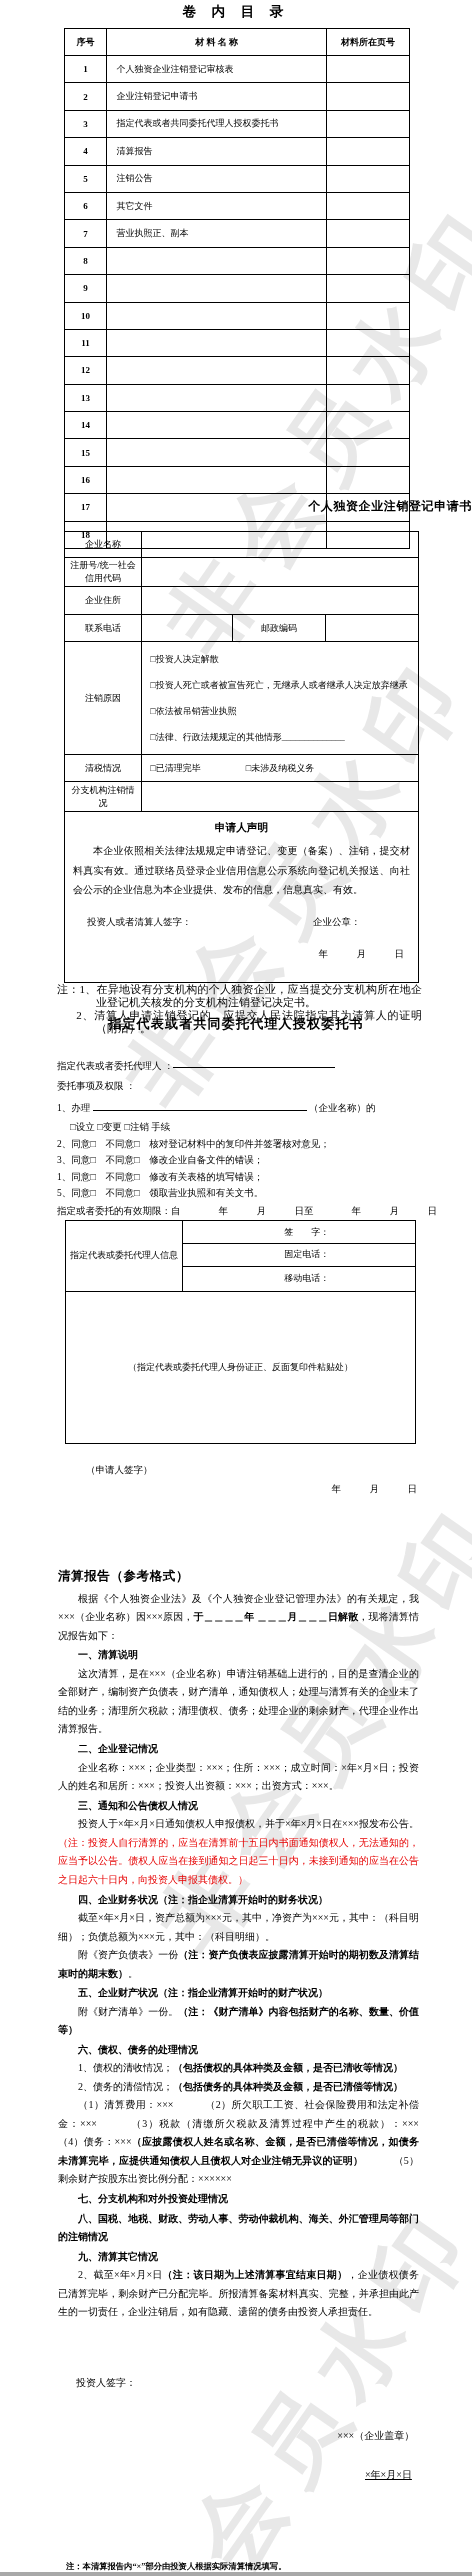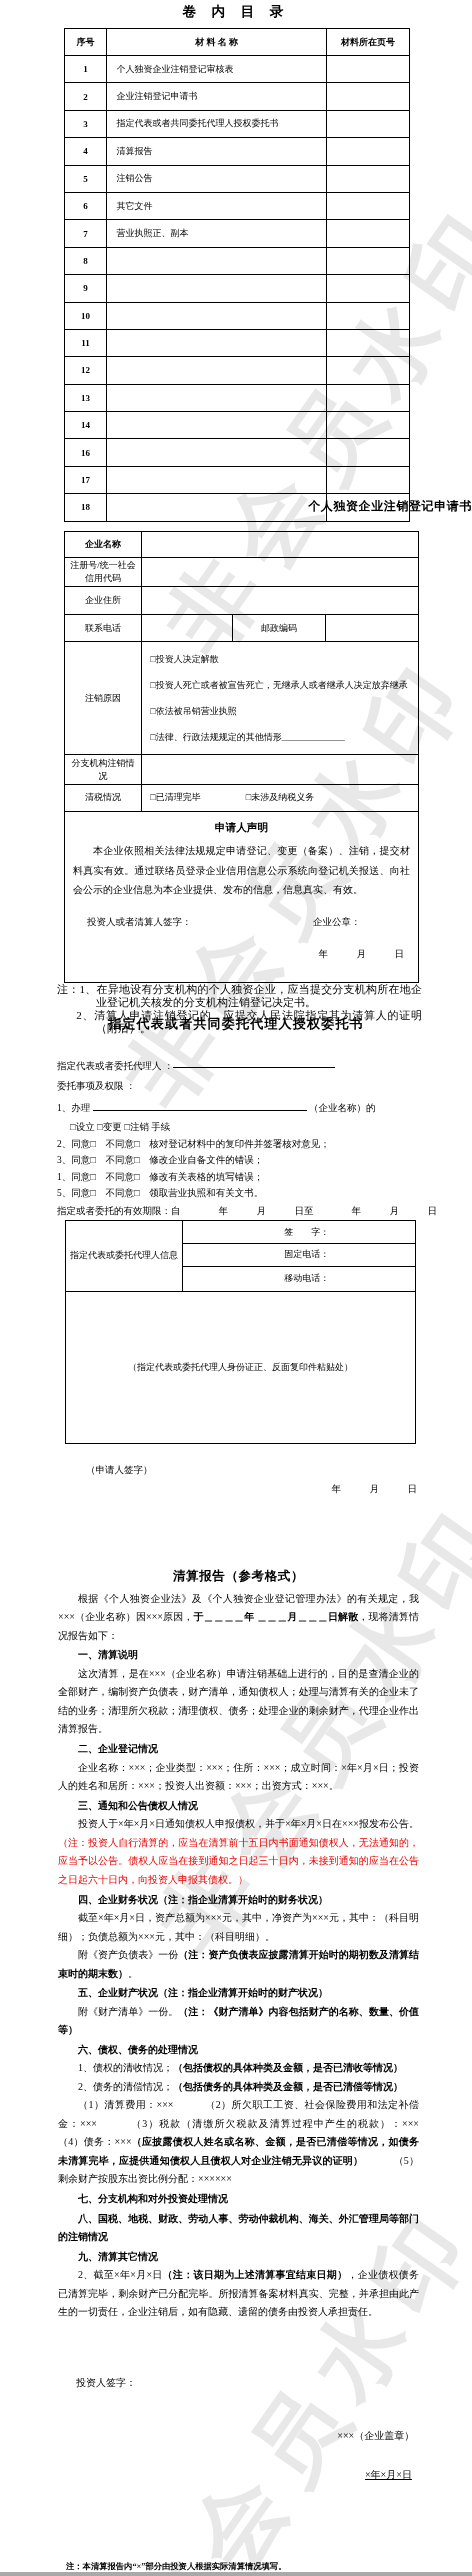--- a/index.html
+++ b/index.html
@@ -38,21 +38,21 @@
   .auth{font-size:9.5px;line-height:13px;}
   .auth .row{margin-top:3.6px;white-space:nowrap;}
   .blank{display:inline-block;border-bottom:0.6px solid #000;height:9.5px;vertical-align:baseline;}
   .tblC{width:350px;table-layout:fixed;border:1.8px solid #000;}
   .tblC td{border:0.6px solid #000;font-size:9px;vertical-align:middle;overflow:hidden;}
   .tblC .lab{text-align:center;}
   .tblC .fld{padding-left:16.7px;text-align:center;}
   .paste{height:149px;text-align:center;font-size:9.5px;}
   
   .report{font-size:10px;line-height:18.5px;}
-  .report .rt{text-align:center;font-size:12.5px;font-weight:bold;line-height:18px;margin-bottom:4.8px;letter-spacing:0.6px;}
+  .report .rt{text-align:left;font-size:12.5px;font-weight:bold;line-height:18px;margin-bottom:4.8px;letter-spacing:0.6px;}
   .report p{margin:0;text-indent:2em;text-align:justify;}
   .report p.rh{font-weight:bold;margin-top:1.2px;}
   .sb{font-weight:bold;}
   .sr{color:#e60000;}
   .sign-line{margin-top:52px;padding-left:18px;}
   .seal-line{margin-top:35px;text-align:right;padding-right:4.8px;}
   .date-line{margin-top:20px;text-align:right;padding-right:7.1px;text-decoration:underline;}
   .footnote{font-size:8.3px;font-weight:bold;}
   .edge-bottom{position:absolute;left:0;bottom:0;width:100%;height:3.6px;background:#a9a9a9;z-index:2;}
 </style>
@@ -146,20 +146,25 @@
           <td class="c">13</td>
           <td class="l"></td>
           <td class="c"></td>
         </tr>
         <tr>
           <td class="c">14</td>
           <td class="l"></td>
           <td class="c"></td>
         </tr>
         <tr>
+          <td class="c">15</td>
+          <td class="l"></td>
+          <td class="c"></td>
+        </tr>
+        <tr>
           <td class="c">16</td>
           <td class="l"></td>
           <td class="c"></td>
         </tr>
         <tr>
           <td class="c">17</td>
           <td class="l"></td>
           <td class="c"></td>
         </tr>
         <tr>
@@ -173,21 +178,21 @@
   <div class="z t-sec" style="top:498px;left:0;">个人独资企业注销登记申请书</div>
 
   <table class="z tblB" style="top:531px;left:64px;">
     <colgroup>
         <col style="width:77px">
         <col style="width:91px">
         <col style="width:93px">
         <col style="width:93px">
       </colgroup>
     <tbody>
-        <tr style="height:26px;font-weight:bold;">
+        <tr style="height:26px;">
       <td class="lab">企业名称</td>
       <td colspan="3"></td>
     </tr>
     <tr style="height:27px;">
       <td class="lab">注册号/统一社会信用代码</td>
       <td colspan="3"></td>
     </tr>
     <tr style="height:28px;">
       <td class="lab">企业住所</td>
       <td colspan="3"></td>
@@ -201,26 +206,26 @@
     <tr style="height:113px;">
       <td class="lab">注销原因</td>
       <td colspan="3" style="padding-left:8.3px;">
             <div class="opt">□投资人决定解散</div>
             <div class="opt">□投资人死亡或者被宣告死亡，无继承人或者继承人决定放弃继承</div>
             <div class="opt">□依法被吊销营业执照</div>
             <div class="opt">□法律、行政法规规定的其他情形______________</div>
           </td>
     </tr>
     <tr style="height:27px;">
+      <td class="lab">清税情况</td>
+      <td colspan="3" style="padding-left:8.3px;">□已清理完毕　　　　　□未涉及纳税义务</td>
+    </tr>
+    <tr style="height:27px;">
       <td class="lab">分支机构注销情况</td>
       <td colspan="3"></td>
-    </tr>
-    <tr style="height:27px;">
-      <td class="lab">清税情况</td>
-      <td colspan="3" style="padding-left:8.3px;">□已清理完毕　　　　　□未涉及纳税义务</td>
     </tr>
     <tr style="height:171px;">
       <td colspan="4" style="vertical-align:top;">
         <div class="decl-title">申请人声明</div>
         <div class="decl-body">本企业依照相关法律法规规定申请登记、变更（备案）、注销，提交材料真实有效。通过联络员登录企业信用信息公示系统向登记机关报送、向社会公示的企业信息为本企业提供、发布的信息，信息真实、有效。</div>
         <div class="decl-sign">
           <span>投资人或者清算人签字：</span>
           <span class="seal">企业公章：</span>
         </div>
         <div class="decl-date">年　　　月　　　日</div>

